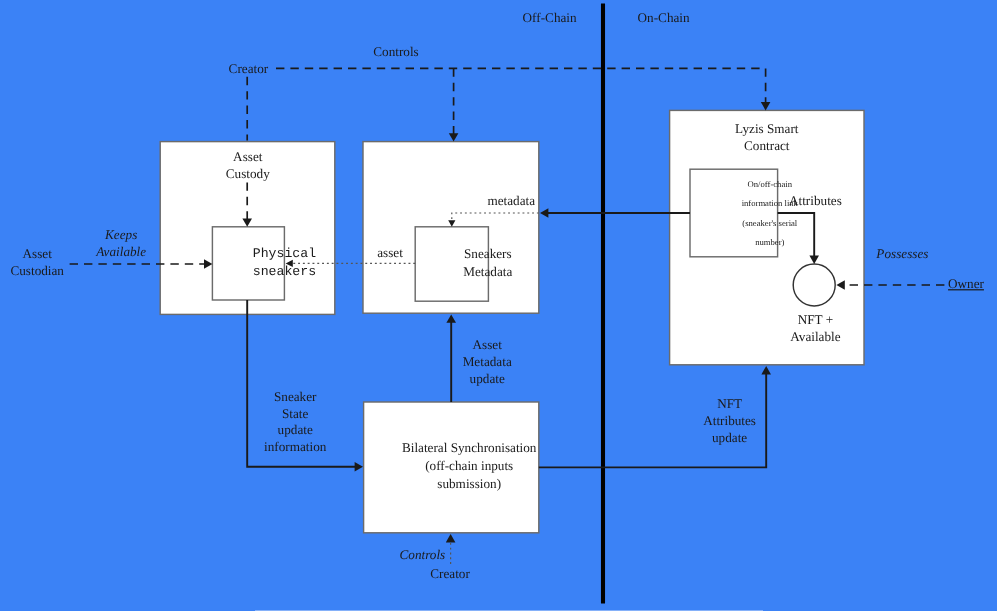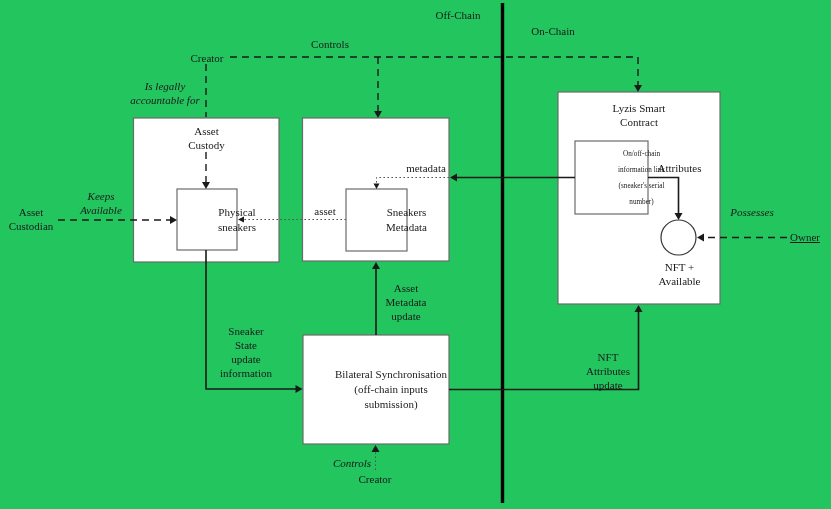--- a/index.html
+++ b/index.html
@@ -1,17 +1,17 @@
 <!DOCTYPE html>
 <html><head>
 <meta charset="utf-8">
 <style>
   html,body { margin:0; padding:0; background:#fff; }
   .stage {
-    position:relative; width:831px; height:509px; background:#22c55e;
+    position:relative; width:831px; height:509px; background:#3b82f6;
     font-family:"Liberation Serif","DejaVu Serif",serif; color:#1a1a1a;
     overflow:hidden;
   }
   svg.layer { position:absolute; left:0; top:0; }
   .node { fill:#ffffff; stroke:#6b6b6b; stroke-width:1.2; }
   .dash { stroke:#1a1a1a; stroke-width:1.4; stroke-dasharray:7 5; fill:none; }
   .dot  { stroke:#555555; stroke-width:1;   stroke-dasharray:1.6 2.4; fill:none; }
   .sol  { stroke:#1a1a1a; stroke-width:1.6; fill:none; }
   .ah   { fill:#1a1a1a; stroke:none; }
   .divider { stroke:#000000; stroke-width:3.4; }
@@ -82,57 +82,55 @@
       <polygon class="ah" points="371.5,452 379.5,452 375.5,445"></polygon>
       <polygon class="ah" points="457,173.5 457,181.5 450,177.5"></polygon>
       <polygon class="ah" points="674.5,213 682.5,213 678.5,220"></polygon>
       <polygon class="ah" points="295.5,385 295.5,393 302.5,389"></polygon>
       <polygon class="ah" points="372,269 380,269 376,262"></polygon>
       <polygon class="ah" points="634.5,312 642.5,312 638.5,305"></polygon>
     </g>
   </svg>
 
   <div class="lbl" style="left:458px; top:8px;">Off-Chain</div>
-  <div class="lbl" style="left:553px; top:24px;">On-Chain</div>
+  <div class="lbl" style="left:553px; top:8px;">On-Chain</div>
 
   <div class="lbl" style="left:207px; top:51px;">Creator</div>
   <div class="lbl" style="left:31px;  top:205px;">Asset
 Custodian</div>
   <div class="lbl" style="left:805px; top:230px;text-decoration:underline;">Owner</div>
   <div class="lbl" style="left:375px; top:472px;">Creator</div>
 
   <div class="lbl" style="left:330px; top:37px;">Controls</div>
-  <div class="lbl it" style="left:165px; top:79px;">Is legally
-accountable for</div>
   <div class="lbl it" style="left:101px; top:189px;">Keeps
 Available</div>
   <div class="lbl" style="left:426px; top:161px;">metadata</div>
   <div class="lbl" style="left:325px; top:204px;">asset</div>
   <div class="lbl" style="left:679.5px; top:161px;">Attributes</div>
   <div class="lbl it" style="left:752px; top:205px;">Possesses</div>
   <div class="lbl" style="left:246px; top:324px;">Sneaker
 State
 update
 information</div>
   <div class="lbl" style="left:406px; top:281px;">Asset
 Metadata
 update</div>
-  <div class="lbl" style="left:608px; top:350px;">NFT
+  <div class="lbl" style="left:608px; top:330px;">NFT
 Attributes
 update</div>
   <div class="lbl it" style="left:352px; top:456px;">Controls</div>
 
   <div class="lbl" style="left:206.5px; top:124px;">Asset
 Custody</div>
   <div class="lbl" style="left:639px;   top:101px;text-align:center;">Lyzis Smart
 Contract</div>
   <div class="lbl" style="left:679.5px; top:260px;">NFT +
 Available</div>
 
-  <div class="boxtext" style="left:177px; top:189px; width:60px; height:61px;">Physical
+  <div class="boxtext" style="left:177px; top:189px; width:60px; height:61px;font-family:Liberation Mono, monospace;">Physical
 sneakers</div>
   <div class="boxtext" style="left:346px; top:189px; width:61px; height:62px;">Sneakers
 Metadata</div>
   <div class="boxtext small" style="left:575px; top:141px; width:73px; height:73px;">On/off-chain
 information link
 (sneaker's serial
 number)</div>
   <div class="boxtext" style="left:303px; top:335px; width:116px; height:109px;">Bilateral Synchronisation
 (off-chain inputs submission)</div>
 

